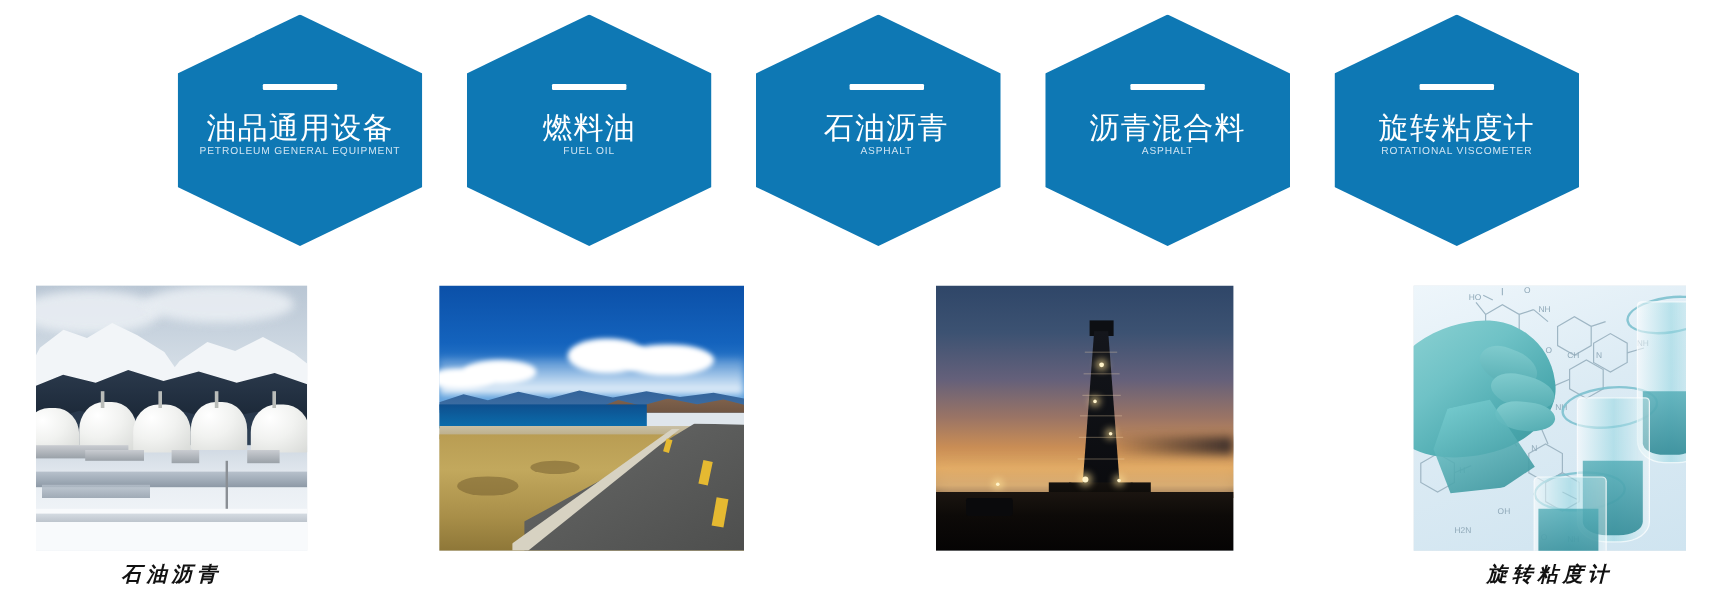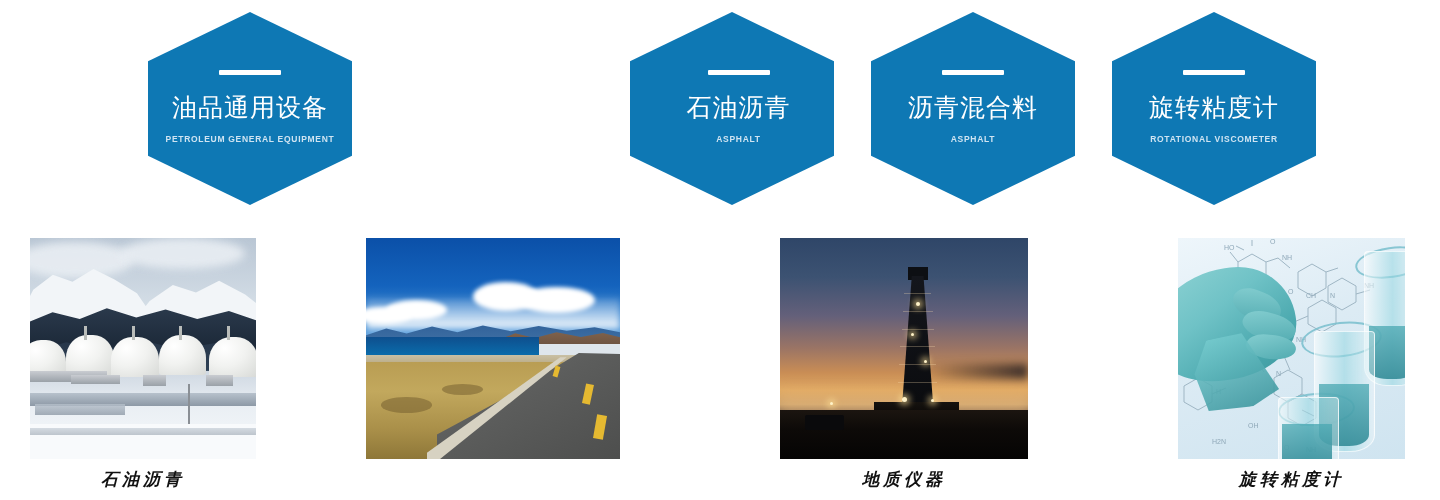--- a/index.html
+++ b/index.html
@@ -22,22 +22,22 @@
     box-sizing:border-box;padding-top:58px;
   }
   .hex-rule{
     width:62px;height:5px;background:#ffffff;border-radius:1px;margin-bottom:20px;
   }
   .hex-title{
     color:#ffffff;font-size:25px;line-height:1;letter-spacing:1px;
     white-space:nowrap;font-weight:400;
   }
   .hex-sub{
-    color:#cfe4f2;font-size:8.5px;letter-spacing:.7px;margin-top:14px;
-    white-space:nowrap;text-transform:uppercase;font-weight:bold;
+    color:#cfe4f2;font-size:8.5px;letter-spacing:.7px;margin-top:0;
+    white-space:nowrap;text-transform:uppercase;
   }
 
   .hex-0{left:148px;}
   .hex-1{left:389px;}
   .hex-2{left:630px;padding-left:13px;}
   .hex-3{left:871px;}
   .hex-4{left:1112px;}
 
   
   .photos{position:absolute;left:0;top:238px;width:1440px;height:222px;}
@@ -163,20 +163,25 @@
 <div class="stage">
 
   <div class="hex-row">
 
     <div class="hex hex-0">
       <div class="hex-rule"></div>
       <div class="hex-title">油品通用设备</div>
       <div class="hex-sub">PETROLEUM GENERAL EQUIPMENT</div>
     </div>
 
+    <div class="hex hex-1">
+      <div class="hex-rule"></div>
+      <div class="hex-title">燃料油</div>
+      <div class="hex-sub">FUEL OIL</div>
+    </div>
 
     <div class="hex hex-2">
       <div class="hex-rule"></div>
       <div class="hex-title">石油沥青</div>
       <div class="hex-sub">ASPHALT</div>
     </div>
 
     <div class="hex hex-3">
       <div class="hex-rule"></div>
       <div class="hex-title">沥青混合料</div>
@@ -328,17 +333,16 @@
         <div class="s4-finger" style="left:28%;top:34%;width:24%;height:12%;transform:rotate(14deg);"></div>
         <div class="s4-finger" style="left:30%;top:44%;width:22%;height:11%;transform:rotate(6deg);"></div>
         <div class="s4-flask"></div>
       </div>
     </div>
 
   </div>
 
   <div class="caps">
     <div class="cap cap-0">石油沥青</div>
-    <div class="cap cap-2">地质仪器</div>
     <div class="cap cap-3">旋转粘度计</div>
   </div>
 
 </div>
 
 </body></html>

